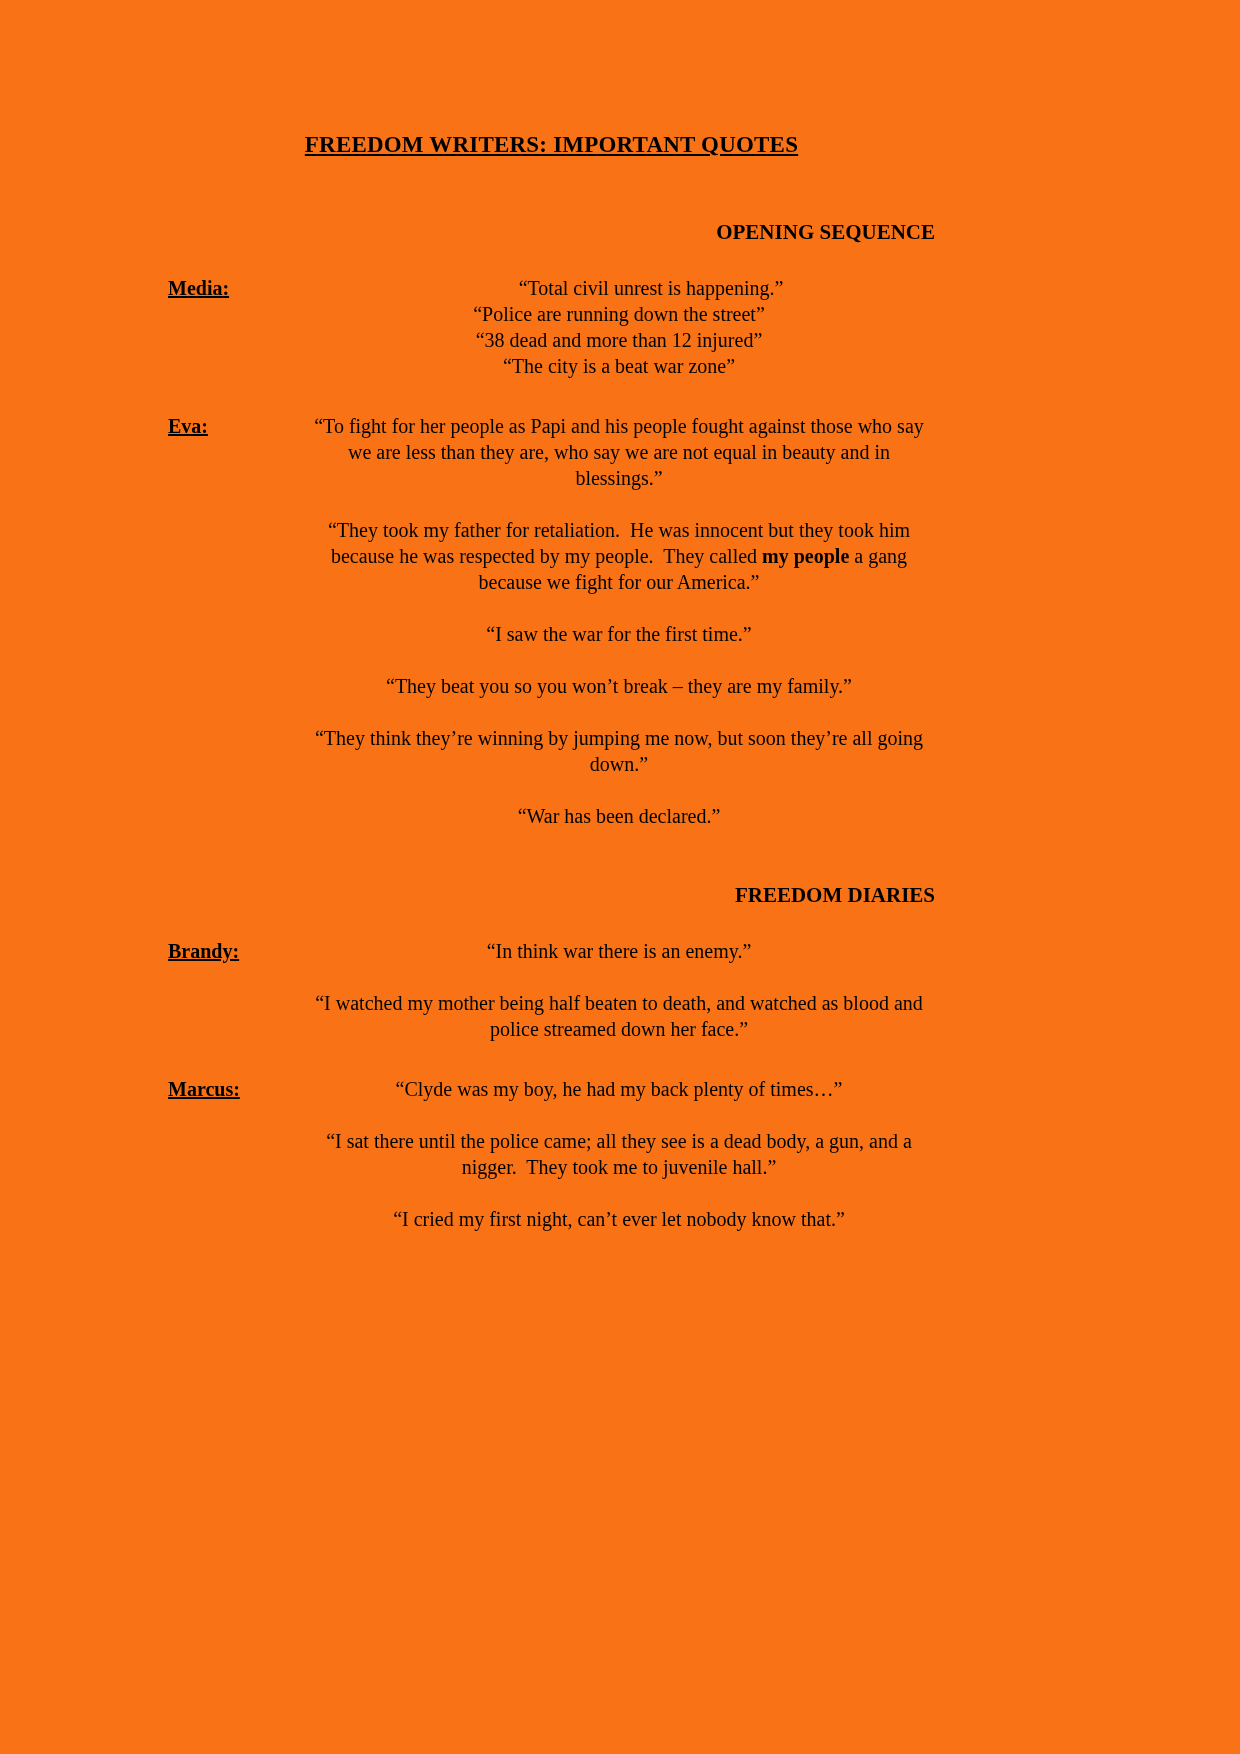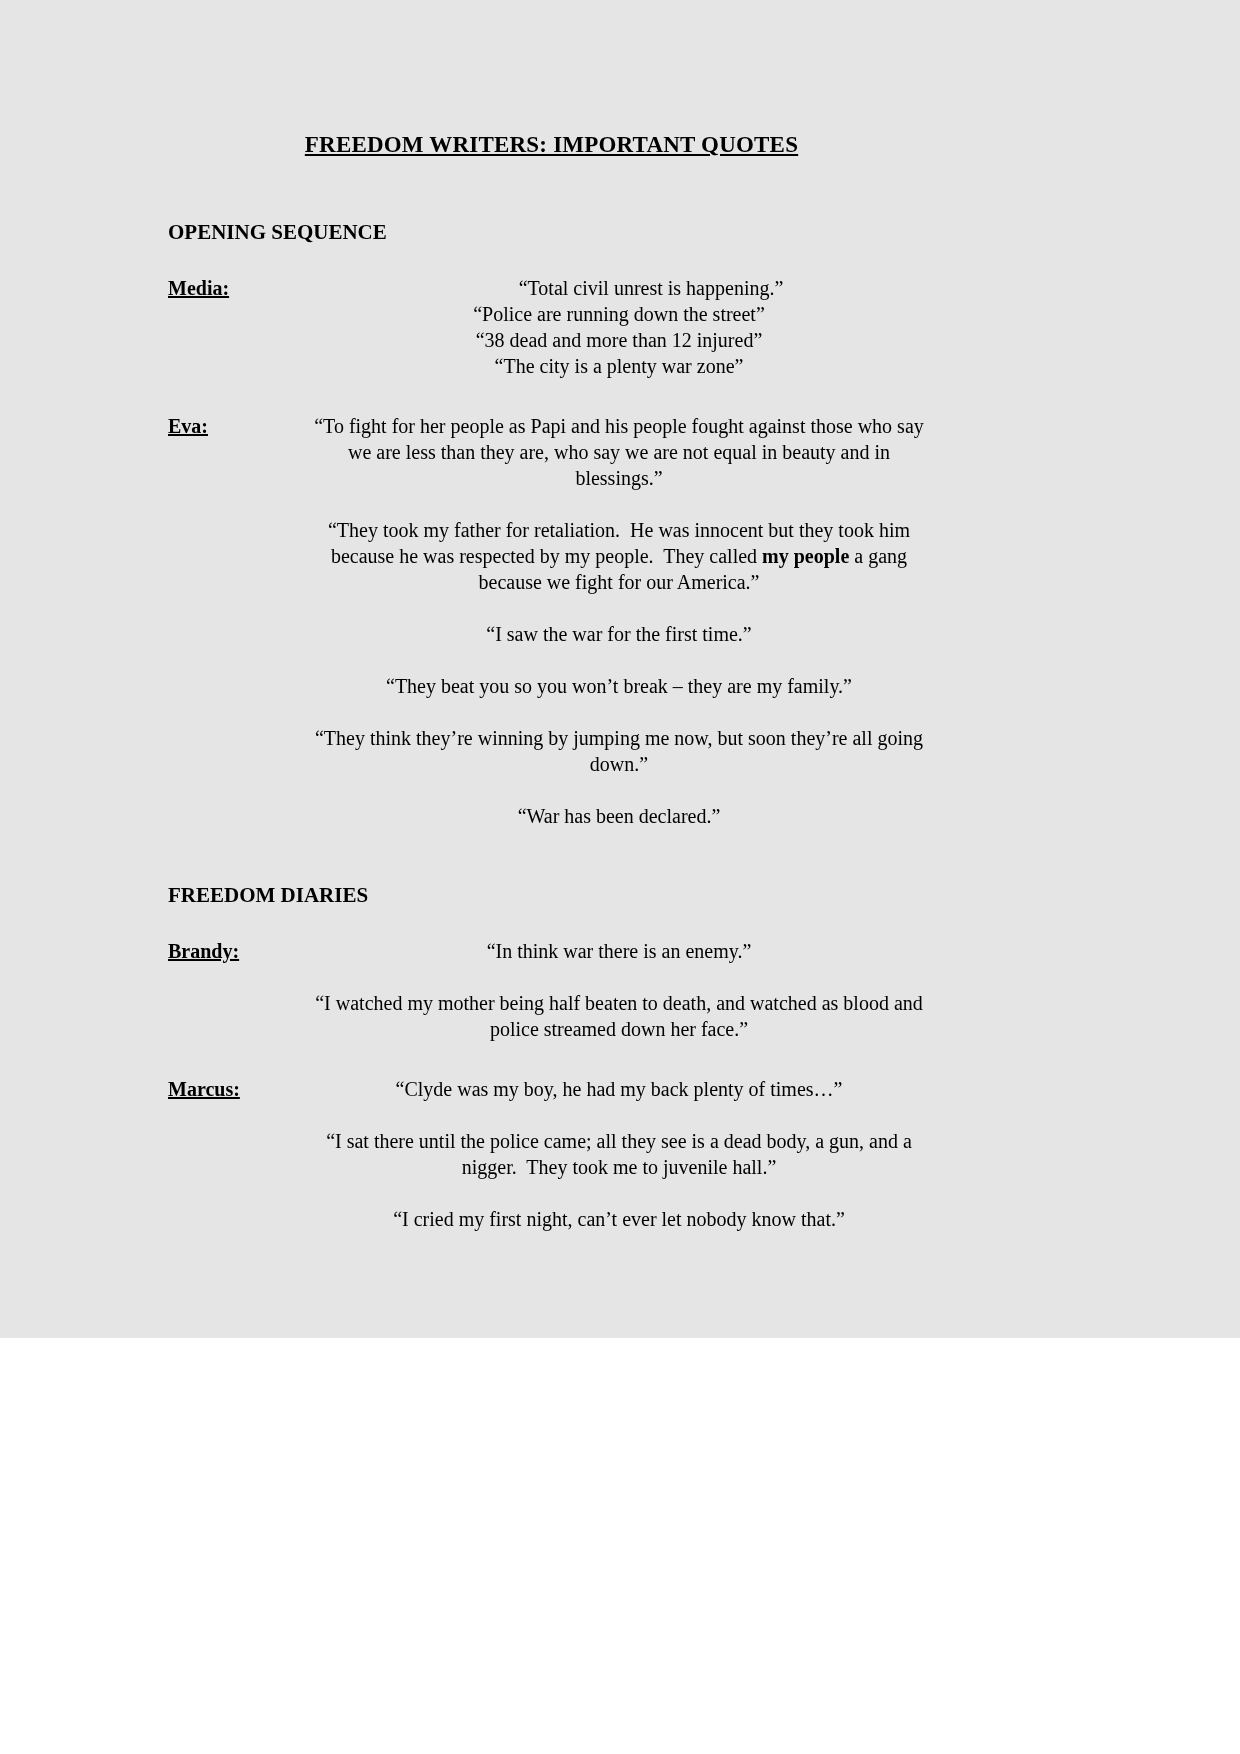--- a/index.html
+++ b/index.html
@@ -7,37 +7,38 @@
   body {
     width: 1240px;
     height: 1754px;
     font-family: "Liberation Serif", "DejaVu Serif", serif;
     color: #000000;
     position: relative;
     overflow: hidden;
   }
   .page {
     width: 1240px;
-    height: 1338px;
-    background: #e5e5e5;
+    height: 1754px;
+    background: #f97316;
     padding: 132px 305px 40px 168px;
   }
   .doc-title {
     text-align: center;
     font-weight: bold;
     font-size: 23px;
     text-decoration: underline;
     letter-spacing: 0.2px;
     margin-bottom: 62px;
   }
   .section + .section { margin-top: 28px; }
   .section-heading {
     font-weight: bold;
     font-size: 21px;
     margin-bottom: 30px;
+    text-align: right;
   }
   .entry {
     display: flex;
     align-items: flex-start;
     margin-bottom: 8px;
   }
   .speaker {
     font-weight: bold;
     font-size: 20px;
     width: 135px;
@@ -71,21 +72,21 @@
   <div>
       <div class="section">
         <div class="section-heading">OPENING SEQUENCE</div>
         <div class="entry">
           <div class="speaker">Media:</div>
           <div class="quotes">
             <div class="quote-block">
               <div class="quote-line extra-indent"><span>“Total civil unrest is happening.”</span></div>
               <div class="quote-line"><span>“Police are running down the street”</span></div>
               <div class="quote-line"><span>“38 dead and more than 12 injured”</span></div>
-              <div class="quote-line"><span>“The city is a plenty war zone”</span></div>
+              <div class="quote-line"><span>“The city is a beat war zone”</span></div>
             </div>
           </div>
         </div>
         <div class="entry">
           <div class="speaker">Eva:</div>
           <div class="quotes">
             <div class="quote-block">
               <div class="quote-line"><span>“To fight for her people as Papi and his people fought against those who say we are less than they are, who say we are not equal in beauty and in blessings.”</span></div>
             </div>
             <div class="quote-block">

